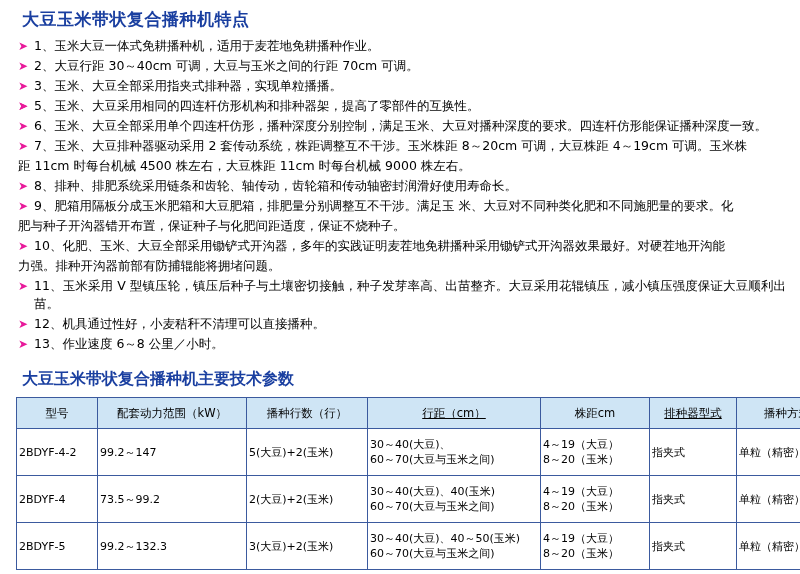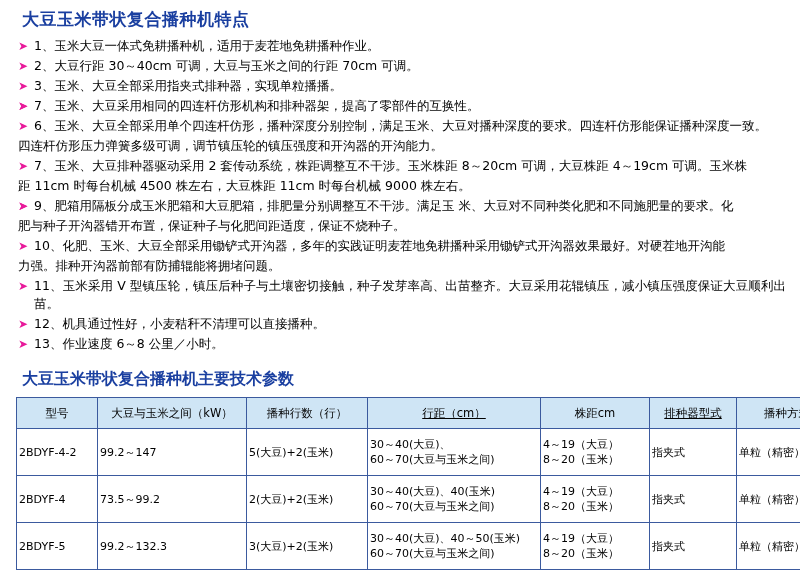--- a/index.html
+++ b/index.html
@@ -95,42 +95,41 @@
 
 <div class="page">
 
   <h1 class="title">大豆玉米带状复合播种机特点</h1>
 
   <ul class="bullet-list">
     <li class="bullet-item"><span class="marker">➤</span><span>1、玉米大豆一体式免耕播种机，适用于麦茬地免耕播种作业。</span></li>
     <li class="bullet-item"><span class="marker">➤</span><span>2、大豆行距 30～40cm 可调，大豆与玉米之间的行距 70cm 可调。</span></li>
     <li class="bullet-item"><span class="marker">➤</span><span>3、玉米、大豆全部采用指夹式排种器，实现单粒播播。</span></li>
     <li class="bullet-item"><span class="marker">➤</span></li>
-    <li class="bullet-item"><span class="marker">➤</span><span>7、玉米、大豆采用相同的四连杆仿形机构和排种器架，提高了零部件的互换性。</span></li>
+    <li class="bullet-item"><span class="marker">➤</span><span>5、玉米、大豆采用相同的四连杆仿形机构和排种器架，提高了零部件的互换性。</span></li>
     <li class="bullet-item"><span class="marker">➤</span><span>6、玉米、大豆全部采用单个四连杆仿形，播种深度分别控制，满足玉米、大豆对播种深度的要求。四连杆仿形能保证播种深度一致。</span></li>
-    <li class="bullet-item cont"><span>四连杆仿形压力弹簧多级可调，调节镇压轮的镇压强度和开沟器的开沟能力。</span></li>
     <li class="bullet-item"><span class="marker">➤</span><span>7、玉米、大豆排种器驱动采用 2 套传动系统，株距调整互不干涉。玉米株距 8～20cm 可调，大豆株距 4～19cm 可调。玉米株</span></li>
     <li class="bullet-item cont"><span>距 11cm 时每台机械 4500 株左右，大豆株距 11cm 时每台机械 9000 株左右。</span></li>
-    <li class="bullet-item"><span class="marker">➤</span></li>
+    <li class="bullet-item"><span class="marker">➤</span><span>8、排种、排肥系统采用链条和齿轮、轴传动，齿轮箱和传动轴密封润滑好使用寿命长。</span></li>
     <li class="bullet-item"><span class="marker">➤</span><span>9、肥箱用隔板分成玉米肥箱和大豆肥箱，排肥量分别调整互不干涉。满足玉 米、大豆对不同种类化肥和不同施肥量的要求。化</span></li>
     <li class="bullet-item cont"><span>肥与种子开沟器错开布置，保证种子与化肥间距适度，保证不烧种子。</span></li>
     <li class="bullet-item"><span class="marker">➤</span><span>10、化肥、玉米、大豆全部采用锄铲式开沟器，多年的实践证明麦茬地免耕播种采用锄铲式开沟器效果最好。对硬茬地开沟能</span></li>
     <li class="bullet-item cont"><span>力强。排种开沟器前部有防捕辊能将拥堵问题。</span></li>
     <li class="bullet-item"><span class="marker">➤</span><span>11、玉米采用 V 型镇压轮，镇压后种子与土壤密切接触，种子发芽率高、出苗整齐。大豆采用花辊镇压，减小镇压强度保证大豆顺利出苗。</span></li>
     <li class="bullet-item"><span class="marker">➤</span><span>12、机具通过性好，小麦秸秆不清理可以直接播种。</span></li>
     <li class="bullet-item"><span class="marker">➤</span><span>13、作业速度 6～8 公里／小时。</span></li>
   </ul>
 
   <h2 class="subtitle">大豆玉米带状复合播种机主要技术参数</h2>
 
   <table class="spec">
     <thead>
       <tr>
         <th class="c0">型号</th>
-        <th class="c1">大豆与玉米之间（kW）</th>
+        <th class="c1">配套动力范围（kW）</th>
         <th class="c2">播种行数（行）</th>
         <th class="c3">行距（cm）</th>
         <th class="c4">株距cm</th>
         <th class="c5">排种器型式</th>
         <th class="c6">播种方式</th>
       </tr>
     </thead>
     <tbody>
       <tr>
         <td>2BDYF-4-2</td>

